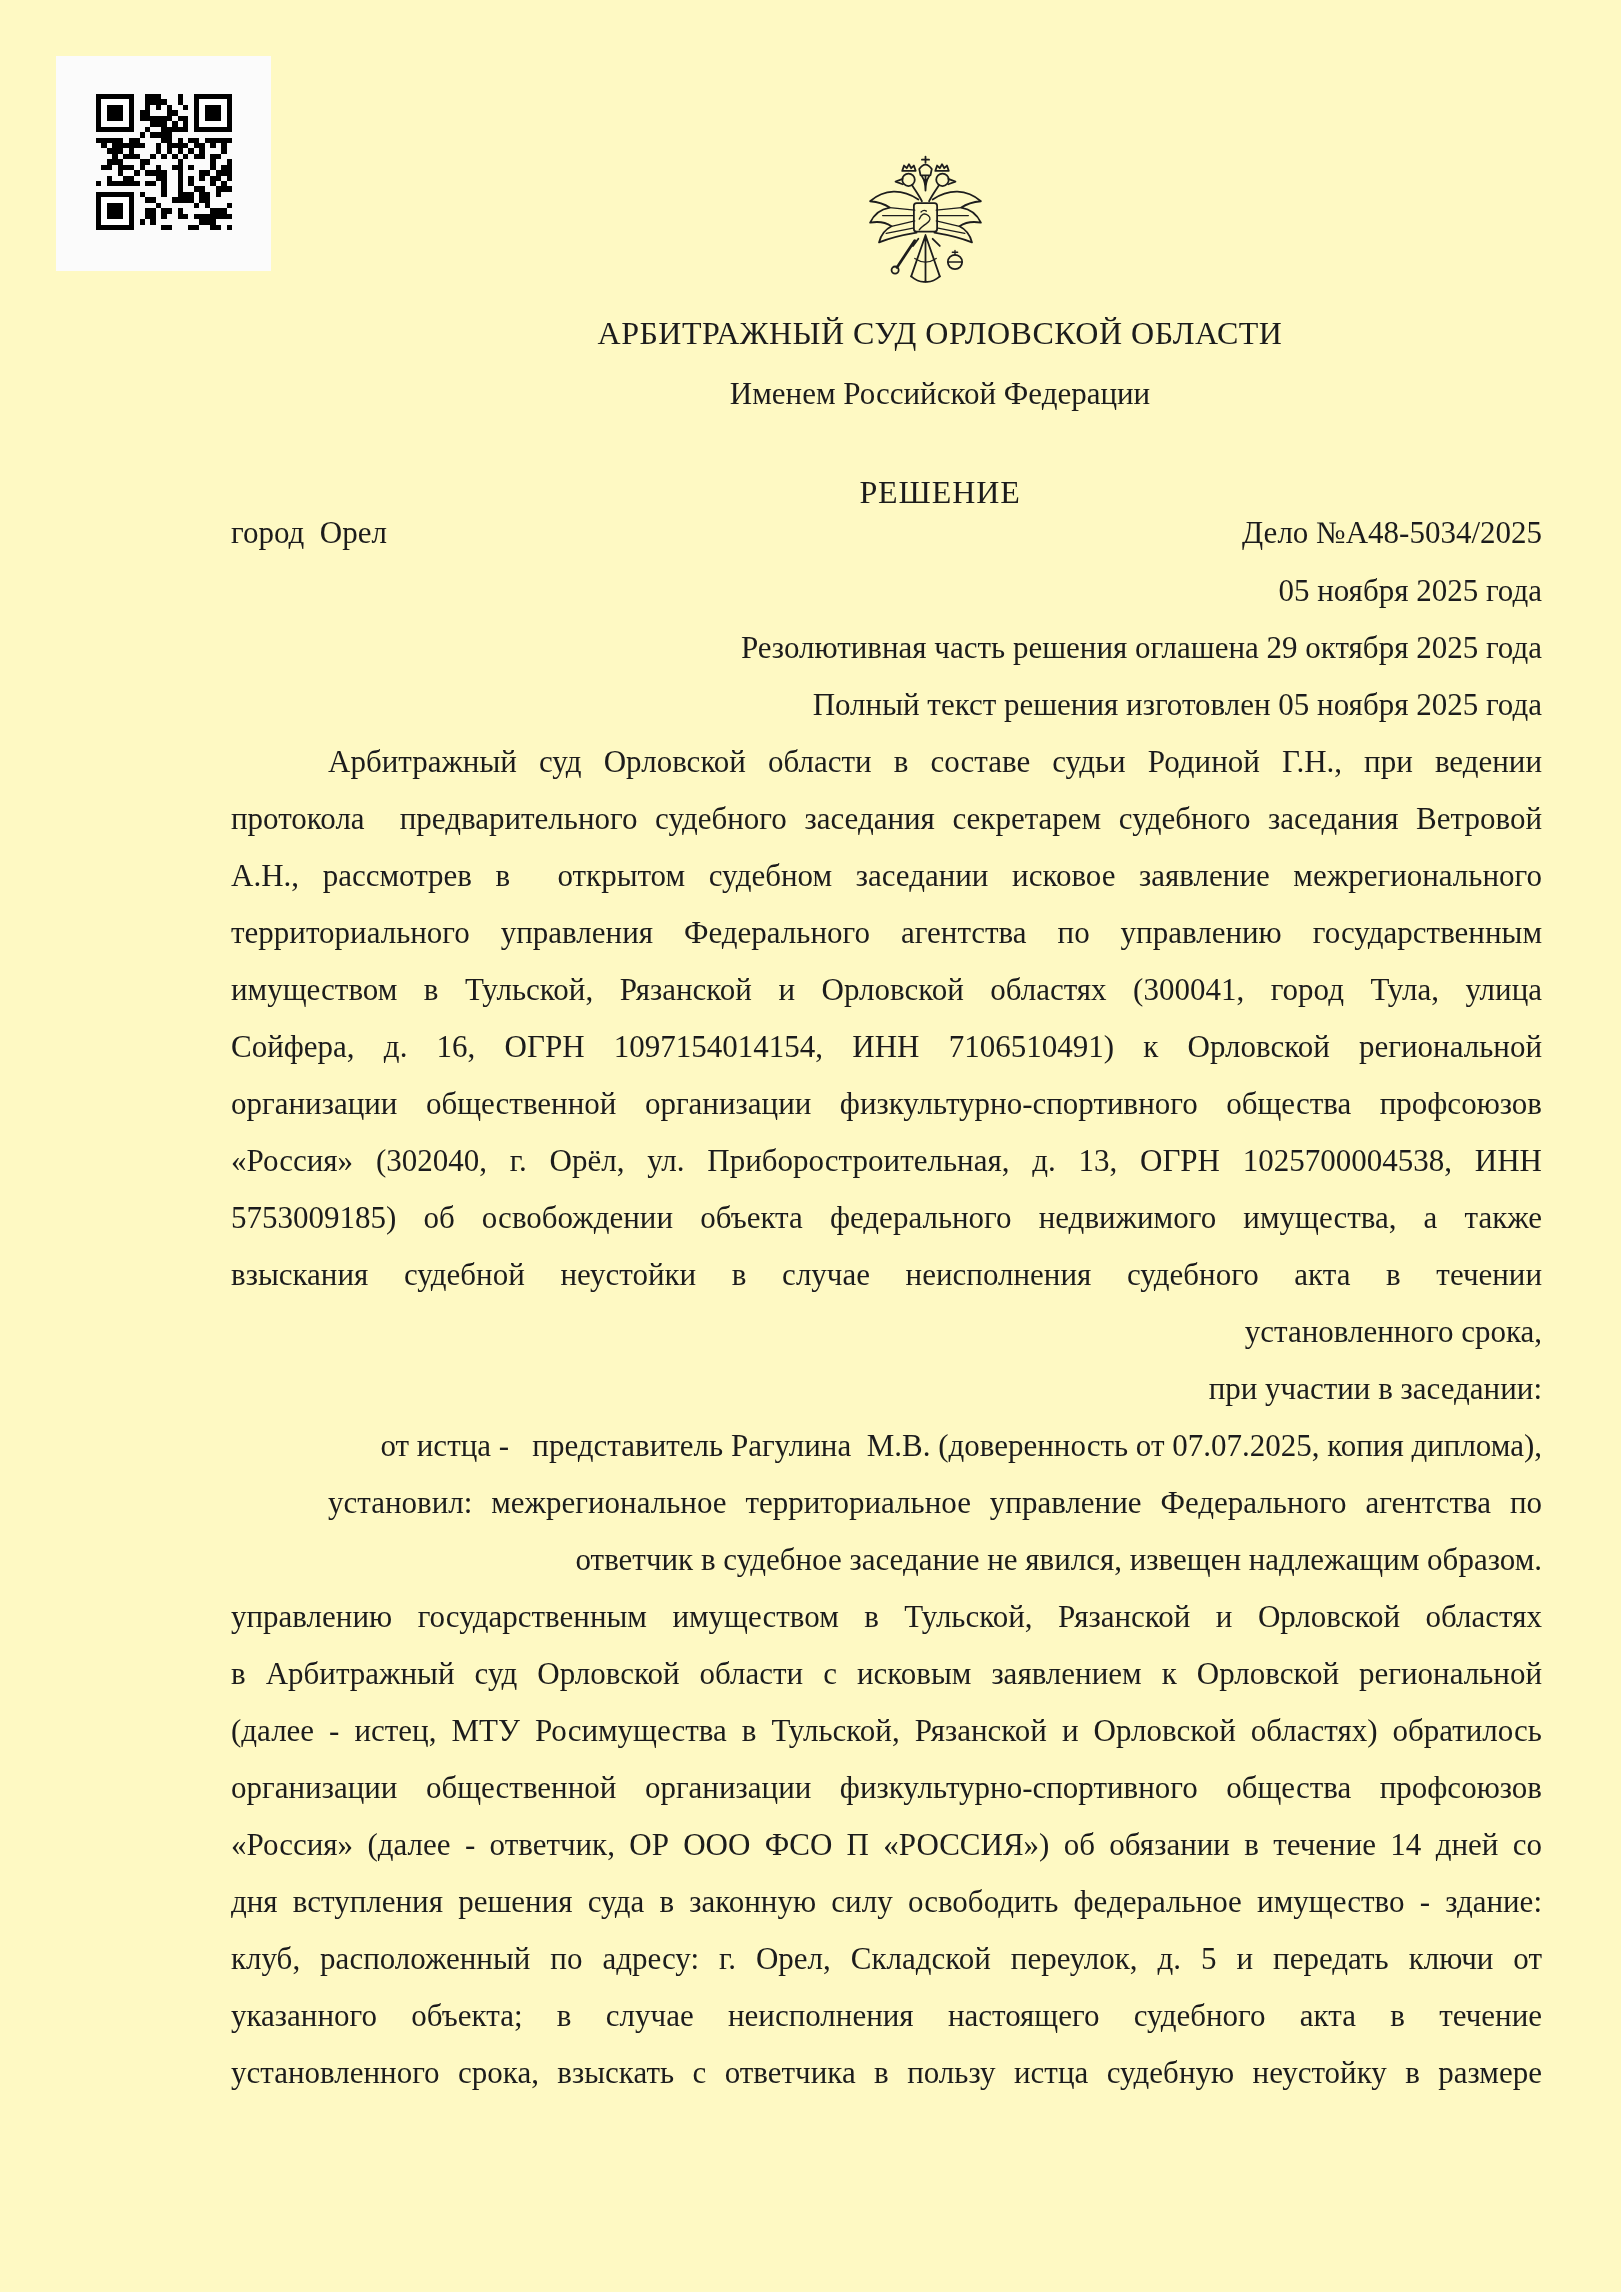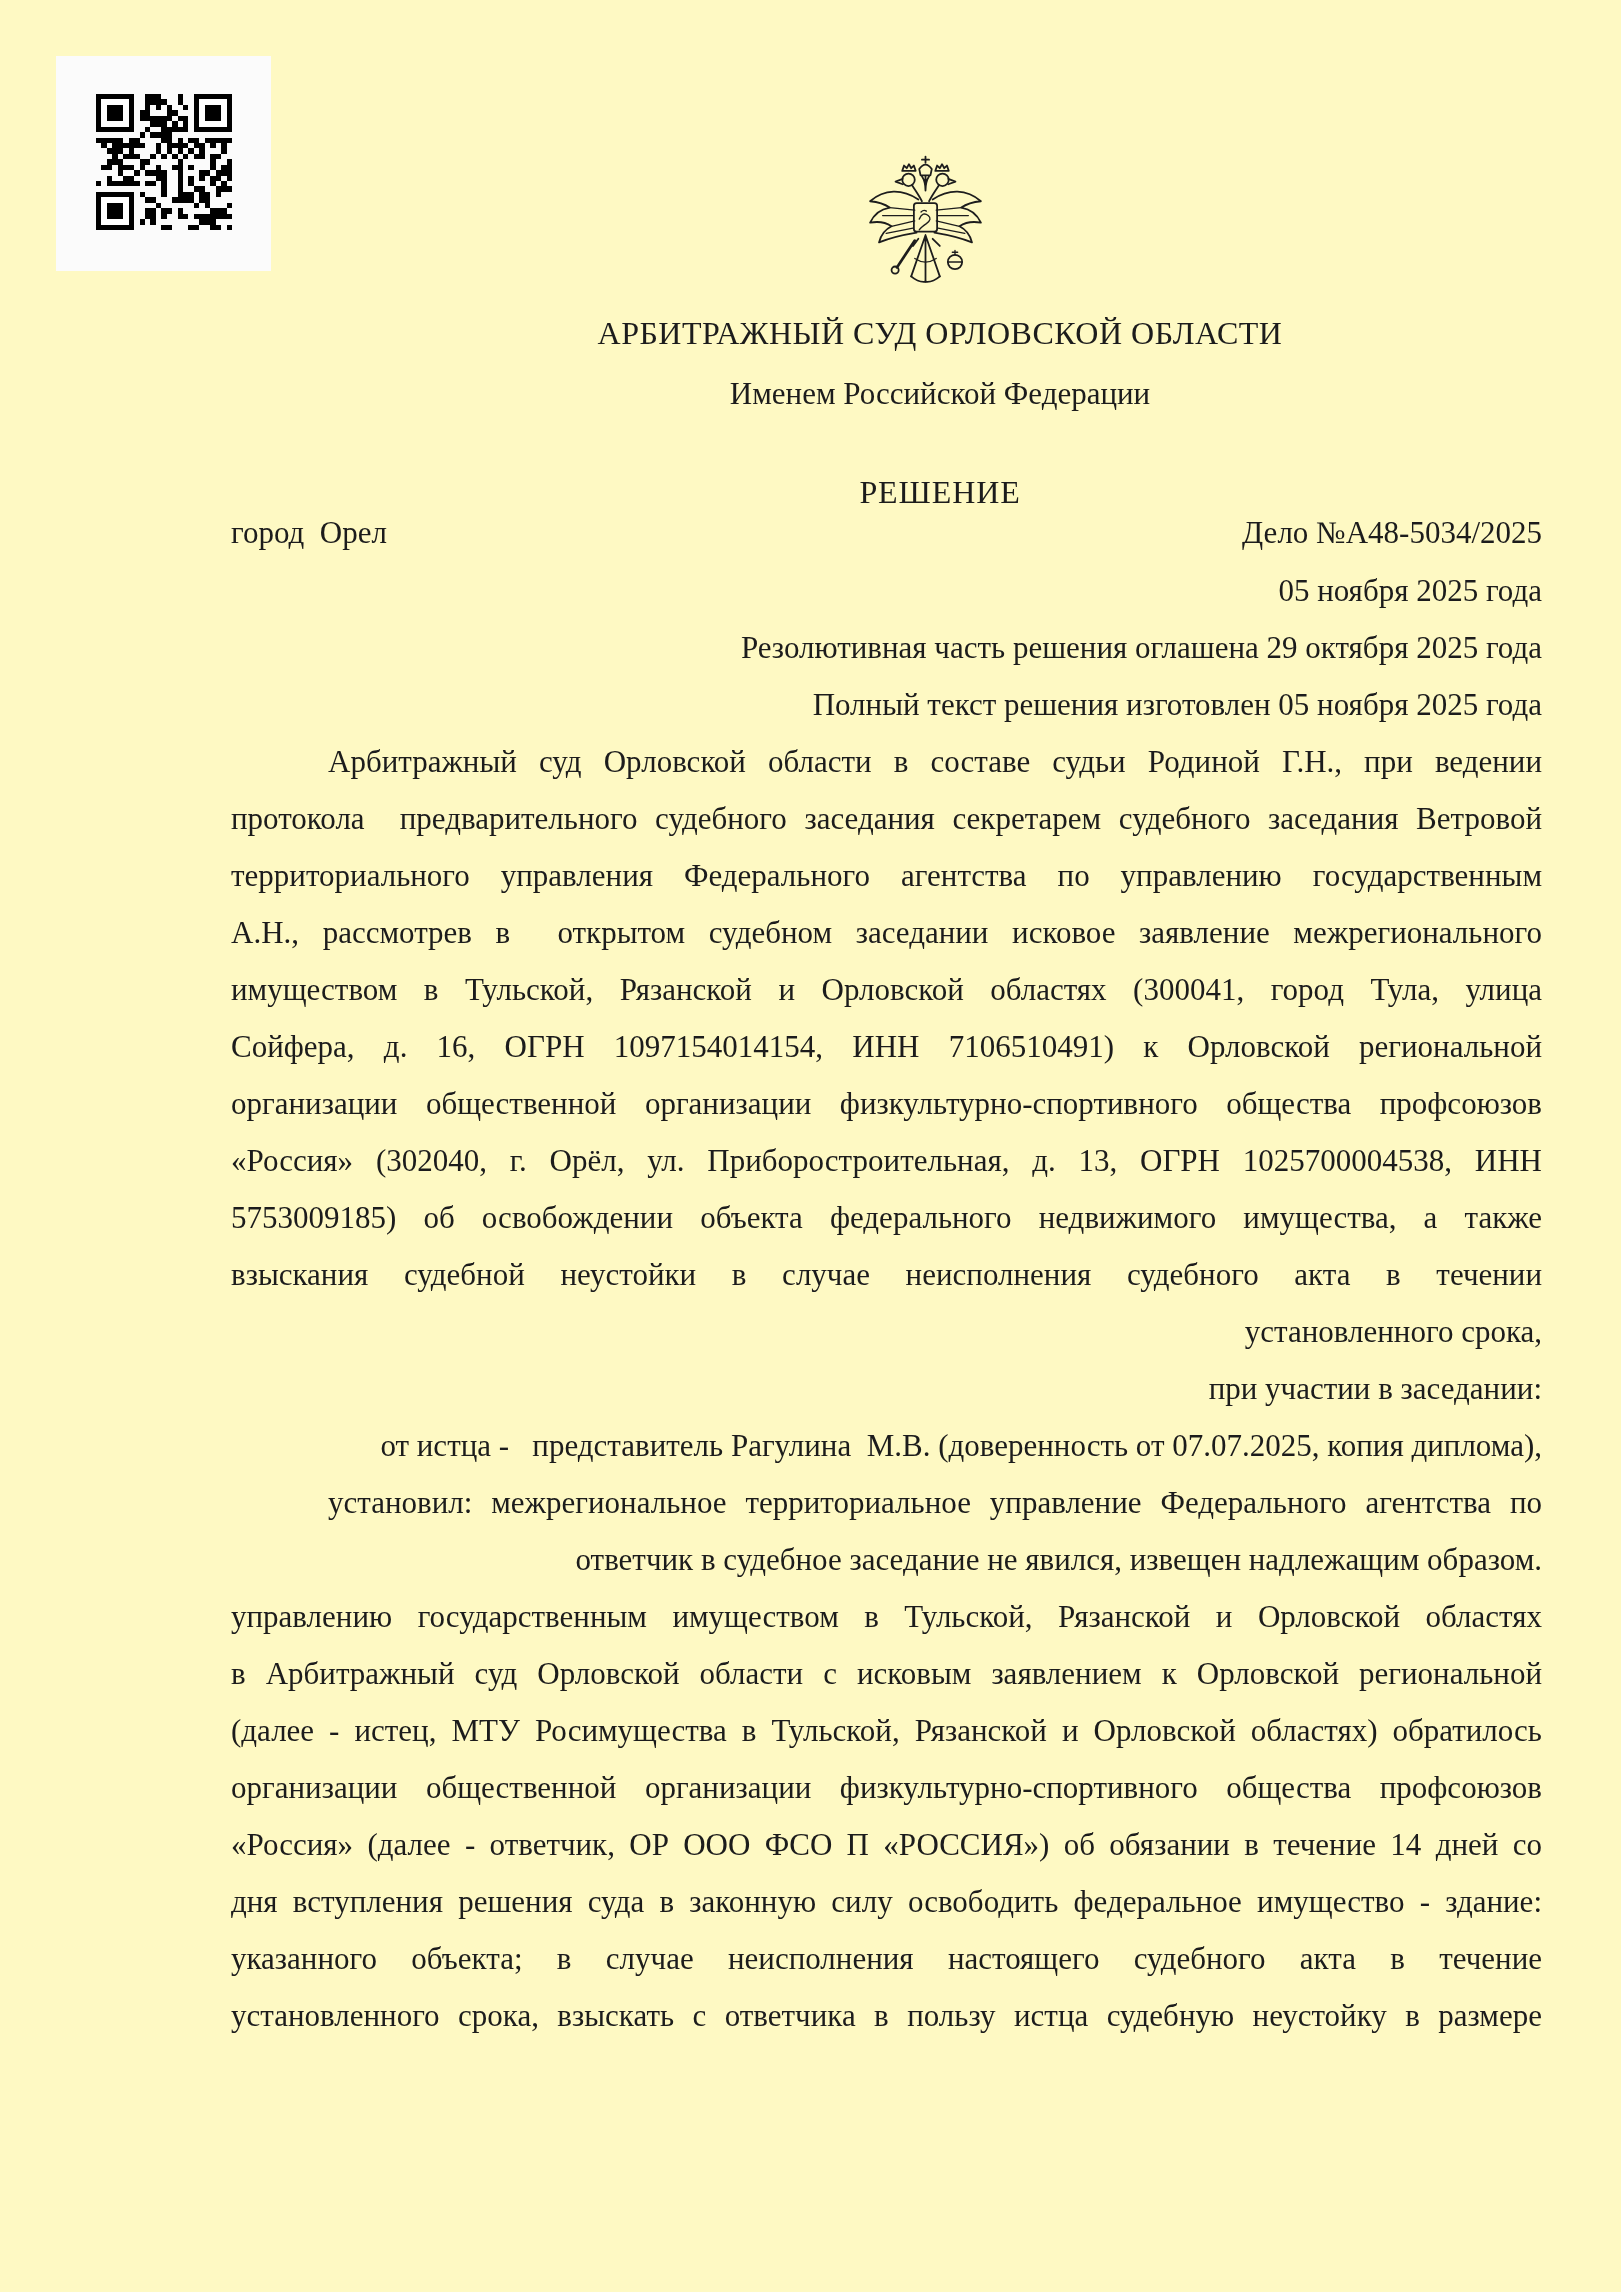--- a/index.html
+++ b/index.html
@@ -320,37 +320,38 @@
     <span>город  Орел</span>
     <span>Дело №А48-5034/2025</span>
   </div>
 
   <div class="lines">
       <div class="line">05 ноября 2025 года</div>
       <div class="line">Резолютивная часть решения оглашена 29 октября 2025 года</div>
       <div class="line">Полный текст решения изготовлен 05 ноября 2025 года</div>
       <div class="line j ind">Арбитражный суд Орловской области в составе судьи Родиной Г.Н., при ведении</div>
       <div class="line j">протокола  предварительного судебного заседания секретарем судебного заседания Ветровой</div>
+      <div class="line j">А.Н., рассмотрев в  открытом судебном заседании исковое заявление межрегионального</div>
       <div class="line j">территориального управления Федерального агентства по управлению государственным</div>
-      <div class="line j">А.Н., рассмотрев в  открытом судебном заседании исковое заявление межрегионального</div>
       <div class="line j">имуществом в Тульской, Рязанской и Орловской областях (300041, город Тула, улица</div>
       <div class="line j">Сойфера, д. 16, ОГРН 1097154014154, ИНН 7106510491) к Орловской региональной</div>
       <div class="line j">организации общественной организации физкультурно-спортивного общества профсоюзов</div>
       <div class="line j">«Россия» (302040, г. Орёл, ул. Приборостроительная, д. 13, ОГРН 1025700004538, ИНН</div>
       <div class="line j">5753009185) об освобождении объекта федерального недвижимого имущества, а также</div>
       <div class="line j">взыскания судебной неустойки в случае неисполнения судебного акта в течении</div>
       <div class="line">установленного срока,</div>
       <div class="line">при участии в заседании:</div>
       <div class="line">от истца -   представитель Рагулина  М.В. (доверенность от 07.07.2025, копия диплома),</div>
       <div class="line j ind">установил: межрегиональное территориальное управление Федерального агентства по</div>
       <div class="line">ответчик в судебное заседание не явился, извещен надлежащим образом.</div>
       <div class="line j">управлению государственным имуществом в Тульской, Рязанской и Орловской областях</div>
       <div class="line j">в Арбитражный суд Орловской области с исковым заявлением к Орловской региональной</div>
       <div class="line j">(далее - истец, МТУ Росимущества в Тульской, Рязанской и Орловской областях) обратилось</div>
       <div class="line j">организации общественной организации физкультурно-спортивного общества профсоюзов</div>
       <div class="line j">«Россия» (далее - ответчик, ОР ООО ФСО П «РОССИЯ») об обязании в течение 14 дней со</div>
       <div class="line j">дня вступления решения суда в законную силу освободить федеральное имущество - здание:</div>
+      <div class="line j">клуб, расположенный по адресу: г. Орел, Складской переулок, д. 5 и передать ключи от</div>
       <div class="line j">указанного объекта; в случае неисполнения настоящего судебного акта в течение</div>
       <div class="line j">установленного срока, взыскать с ответчика в пользу истца судебную неустойку в размере</div>
     </div>
 
 </div>
 
 
 </body></html>

